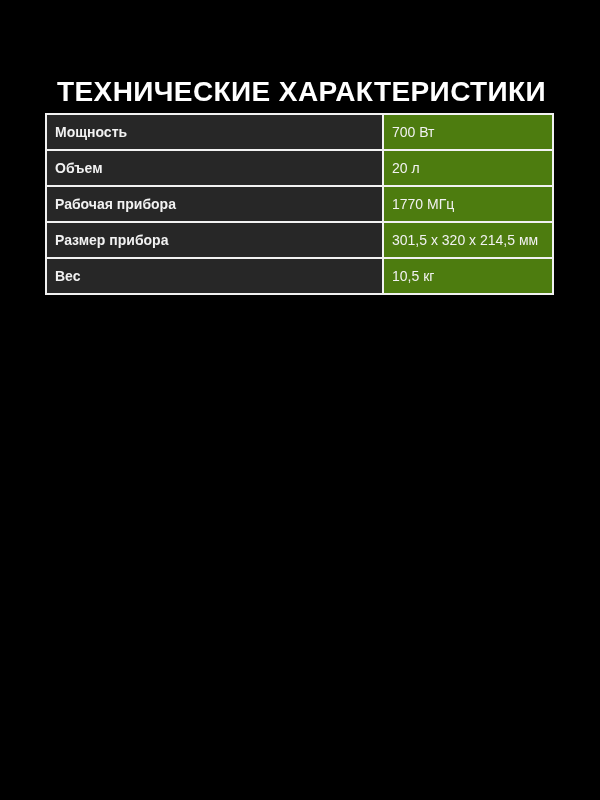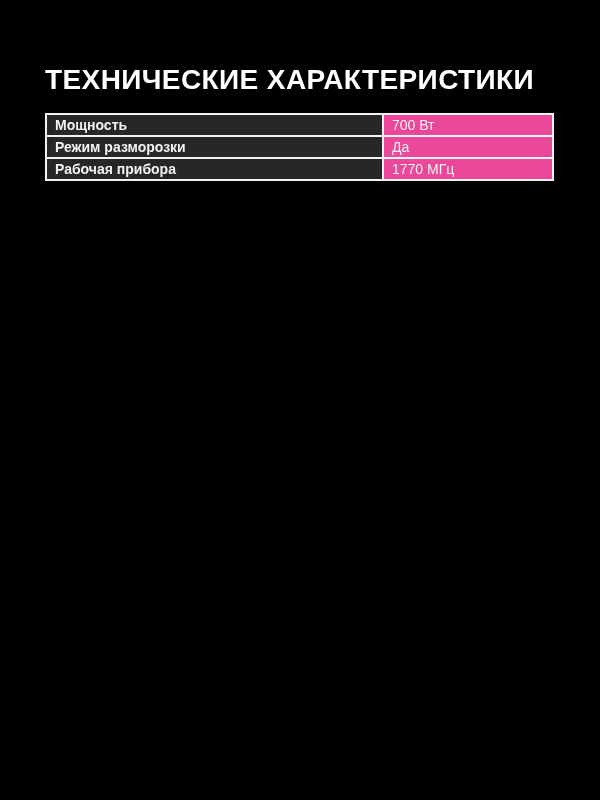--- a/index.html
+++ b/index.html
@@ -11,76 +11,84 @@
     height: 800px;
     background: #000000;
     position: relative;
     font-family: "Liberation Sans", sans-serif;
     overflow: hidden;
   }
   .page-title {
     position: absolute;
     left: 45px;
     top: 64px;
-    margin: 0;
+    margin: 12px;
     color: #ffffff;
     font-size: 28px;
     font-weight: bold;
     letter-spacing: 0.4px;
     white-space: nowrap;
   }
   table.spec-table {
     position: absolute;
     left: 45px;
     top: 113px;
     width: 509px;
     border-collapse: collapse;
     table-layout: fixed;
   }
   table.spec-table td {
     border: 2px solid #f2f2f2;
     color: #f2f2f2;
     font-size: 14px;
     height: 18px;
-    padding: 1px 8px;
+    padding: 8px 8px;
     vertical-align: middle;
     white-space: nowrap;
     overflow: hidden;
   }
   td.spec-label {
     background: #272727;
     font-weight: bold;
     width: 319px; 
   }
   td.spec-value {
-    background: #ec4899;
+    background: #4d7c0f;
     font-weight: normal;
   }
 </style>
 </head>
 <body>
 
 <h1 class="page-title">ТЕХНИЧЕСКИЕ ХАРАКТЕРИСТИКИ</h1>
 
 <table class="spec-table">
   <tbody id="spec-rows">
   <tr>
     <td class="spec-label">Мощность</td>
     <td class="spec-value">700 Вт</td>
   </tr>
 
 
+  <tr>
+    <td class="spec-label">Объем</td>
+    <td class="spec-value">20 л</td>
+  </tr>
 
-  <tr>
-    <td class="spec-label">Режим разморозки</td>
-    <td class="spec-value">Да</td>
-  </tr>
 
   <tr>
     <td class="spec-label">Рабочая прибора</td>
     <td class="spec-value">1770 МГц</td>
   </tr>
 
 
 
+  <tr>
+    <td class="spec-label">Размер прибора</td>
+    <td class="spec-value">301,5 x 320 x 214,5 мм</td>
+  </tr>
 
+  <tr>
+    <td class="spec-label">Вес</td>
+    <td class="spec-value">10,5 кг</td>
+  </tr>
 </tbody>
 </table>
 
 </body></html>

